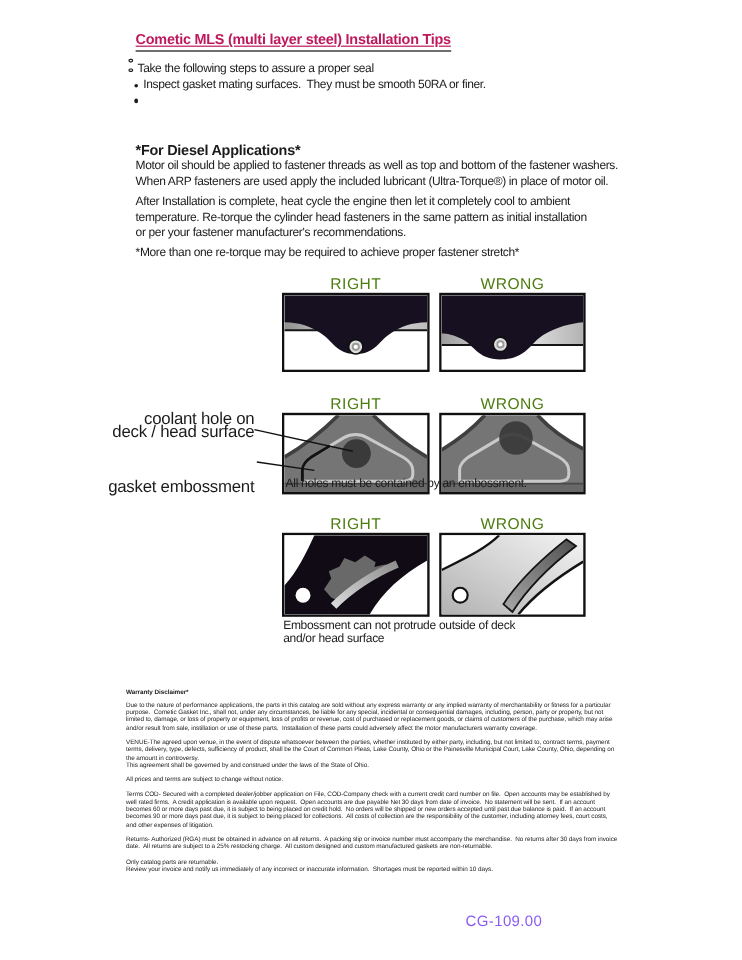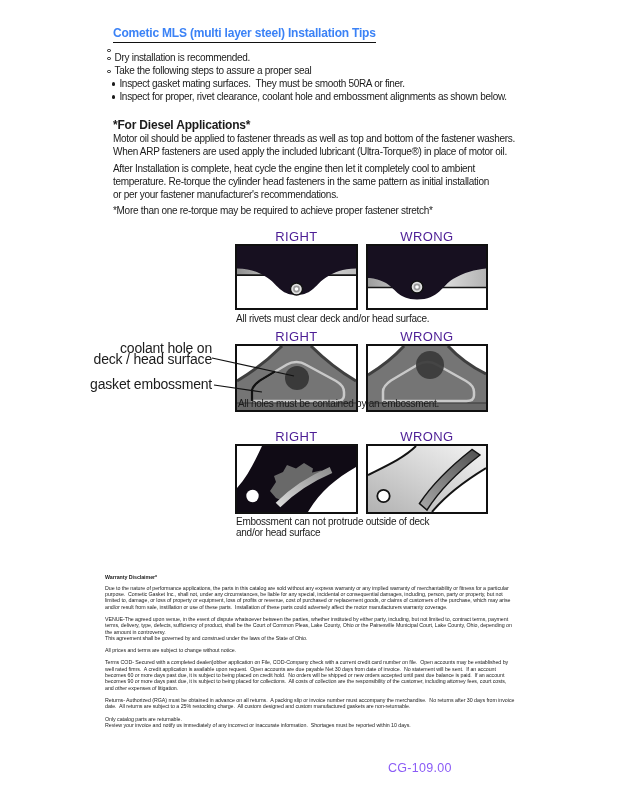--- a/index.html
+++ b/index.html
@@ -2,38 +2,38 @@
 <html><head>
 <meta charset="utf-8">
 <style>
   * { margin:0; padding:0; box-sizing:border-box; }
   html,body { background:#ffffff; }
   body { width:618px; height:800px; position:relative; font-family:"Liberation Sans", sans-serif; color:#1b1b1b; }
   #page { position:absolute; left:0; top:0; width:618px; height:800px; background:#fff; overflow:hidden; }
 
   .abs { position:absolute; }
 
-  .title { left:113px; top:26px; font-size:12px; font-weight:bold; letter-spacing:-0.2px; color:#3b82f6;
-           border-bottom:1.5px solid #111; padding-bottom:2px; }
+  .title { left:113px; top:26px; font-size:12px; font-weight:bold; letter-spacing:-0.2px; color:#be185d;
+           border-bottom:1.5px solid #111; padding-bottom:2px;text-decoration:underline; }
 
   .bullets { left:107px; top:44px; width:460px; font-size:10px; letter-spacing:-0.3px; }
   .bl { display:flex; align-items:flex-start; line-height:12.9px; }
   .bl.sub { margin-left:5px; }
   .mark { flex:0 0 auto; margin:4.5px 4px 0 0; width:3.6px; height:3.6px; border-radius:50%; }
   .mark.open { border:1px solid #1b1b1b; }
   .mark.fill { background:#1b1b1b; width:3.4px; height:3.4px; }
   .bl span.t { white-space:pre-wrap; }
 
   .h2 { left:113px; top:118px; font-size:12px; font-weight:bold; letter-spacing:-0.2px; }
   .para { left:113px; width:445px; font-size:10px; line-height:12.8px; letter-spacing:-0.3px; white-space:pre-line; }
   #para1 { top:133px; }
   #para2 { top:163px; }
   #note  { top:205px; white-space:normal; }
 
-  .rw-label { width:123px; text-align:center; font-size:13px; letter-spacing:0.4px; color:#4c1d95; }
+  .rw-label { width:123px; text-align:center; font-size:13px; letter-spacing:0.4px; color:#4d7c0f; }
   .dbox { border:2px solid #101010; background:#fff; }
   .dbox svg { display:block; width:100%; height:100%; }
   .cap { font-size:10px; letter-spacing:-0.25px; color:#1b1b1b; white-space:pre-line; line-height:11.4px; }
 
   .side-label { left:90px; width:122px; text-align:right; font-size:14px; line-height:10.6px;
                 letter-spacing:-0.2px; white-space:pre-line; color:#1b1b1b; }
 
   .disclaimer { left:105px; top:574px; width:411px; font-size:5.3px; line-height:6.3px; letter-spacing:-0.05px; color:#222; }
   .disclaimer .dh { font-weight:bold; margin-bottom:4.5px; }
   .disclaimer p { white-space:pre-wrap; margin-bottom:6px; }
@@ -46,33 +46,28 @@
 <div id="page">
 
   <div class="abs title">Cometic MLS (multi layer steel) Installation Tips</div>
 
   <div class="abs bullets">
     <div class="bl">
       <span class="mark open"></span>
     </div>
     <div class="bl">
       <span class="mark open"></span>
-      <span class="t">Dry installation is recommended.</span>
-    </div>
-    <div class="bl">
-      <span class="mark open"></span>
       <span class="t">Take the following steps to assure a proper seal</span>
     </div>
     <div class="bl sub">
       <span class="mark fill"></span>
       <span class="t">Inspect gasket mating surfaces.  They must be smooth 50RA or finer.</span>
     </div>
     <div class="bl sub">
       <span class="mark fill"></span>
-      <span class="t">Inspect for proper, rivet clearance, coolant hole and embossment alignments as shown below.</span>
     </div>
   </div>
 
   <div class="abs h2">*For Diesel Applications*</div>
   <div class="abs para" id="para2">After Installation is complete, heat cycle the engine then let it completely cool to ambient
 temperature. Re-torque the cylinder head fasteners in the same pattern as initial installation
 or per your fastener manufacturer's recommendations.</div>
   <div class="abs para" id="para1">Motor oil should be applied to fastener threads as well as top and bottom of the fastener washers.
 When ARP fasteners are used apply the included lubricant (Ultra-Torque®) in place of motor oil.</div>
   <div class="abs para" id="note">*More than one re-torque may be required to achieve proper fastener stretch*</div>
@@ -109,28 +104,27 @@
       </defs>
       <rect width="118" height="62" fill="#ffffff"></rect>
       <rect x="0" y="20.5" width="118" height="21" fill="url(#g1b)"></rect>
       <line x1="0" y1="41.5" x2="118" y2="41.5" stroke="#151515" stroke-width="1.7"></line>
       <path d="M0,0 H118 V22.5 C107,23.5 96,26.5 85,33 C74,39.5 71,53.5 49,53.5 C30,53.5 27,41.5 17,36.5 C9,33 5,32 0,32 Z" fill="#171020"></path>
       <circle cx="49" cy="41" r="6" fill="#dedede" stroke="#101010" stroke-width="1.4"></circle>
       <circle cx="49" cy="41" r="2.6" fill="#ffffff" stroke="#9a9a9a" stroke-width="1.6"></circle>
     </svg>
   </div>
 
-  <div class="abs cap" style="left:236px; top:313px;">All rivets must clear deck and/or head surface.</div>
 
   <div class="abs rw-label" style="left:235px; top:329px;">RIGHT</div>
   <div class="abs rw-label" style="left:366px; top:329px; width:122px;">WRONG</div>
 
   <div class="abs side-label" style="top:343px;">coolant hole on
 deck / head surface</div>
-  <div class="abs side-label" style="top:379px;">gasket embossment</div>
+  <div class="abs side-label" style="top:400px;">gasket embossment</div>
 
   <div class="abs dbox" style="left:235px; top:344px; width:123px; height:68px;">
     <svg viewBox="0 0 119 64" preserveAspectRatio="none">
       <rect width="119" height="64" fill="#757575"></rect>
       <rect x="0" y="57" width="119" height="7" fill="#686868"></rect>
       <line x1="0" y1="57" x2="119" y2="57" stroke="#4a4a4a" stroke-width="1.6"></line>
       <path d="M0,0 H45 C31,14 17,25 0,35 Z" fill="#ffffff"></path>
       <path d="M74,0 H119 V35 C102,25 88,14 74,0 Z" fill="#ffffff"></path>
       <path d="M45,0 C31,14 17,25 0,35" stroke="#3f3f3f" stroke-width="3" fill="none"></path>
       <path d="M74,0 C88,14 102,25 119,35" stroke="#3f3f3f" stroke-width="3" fill="none"></path>

